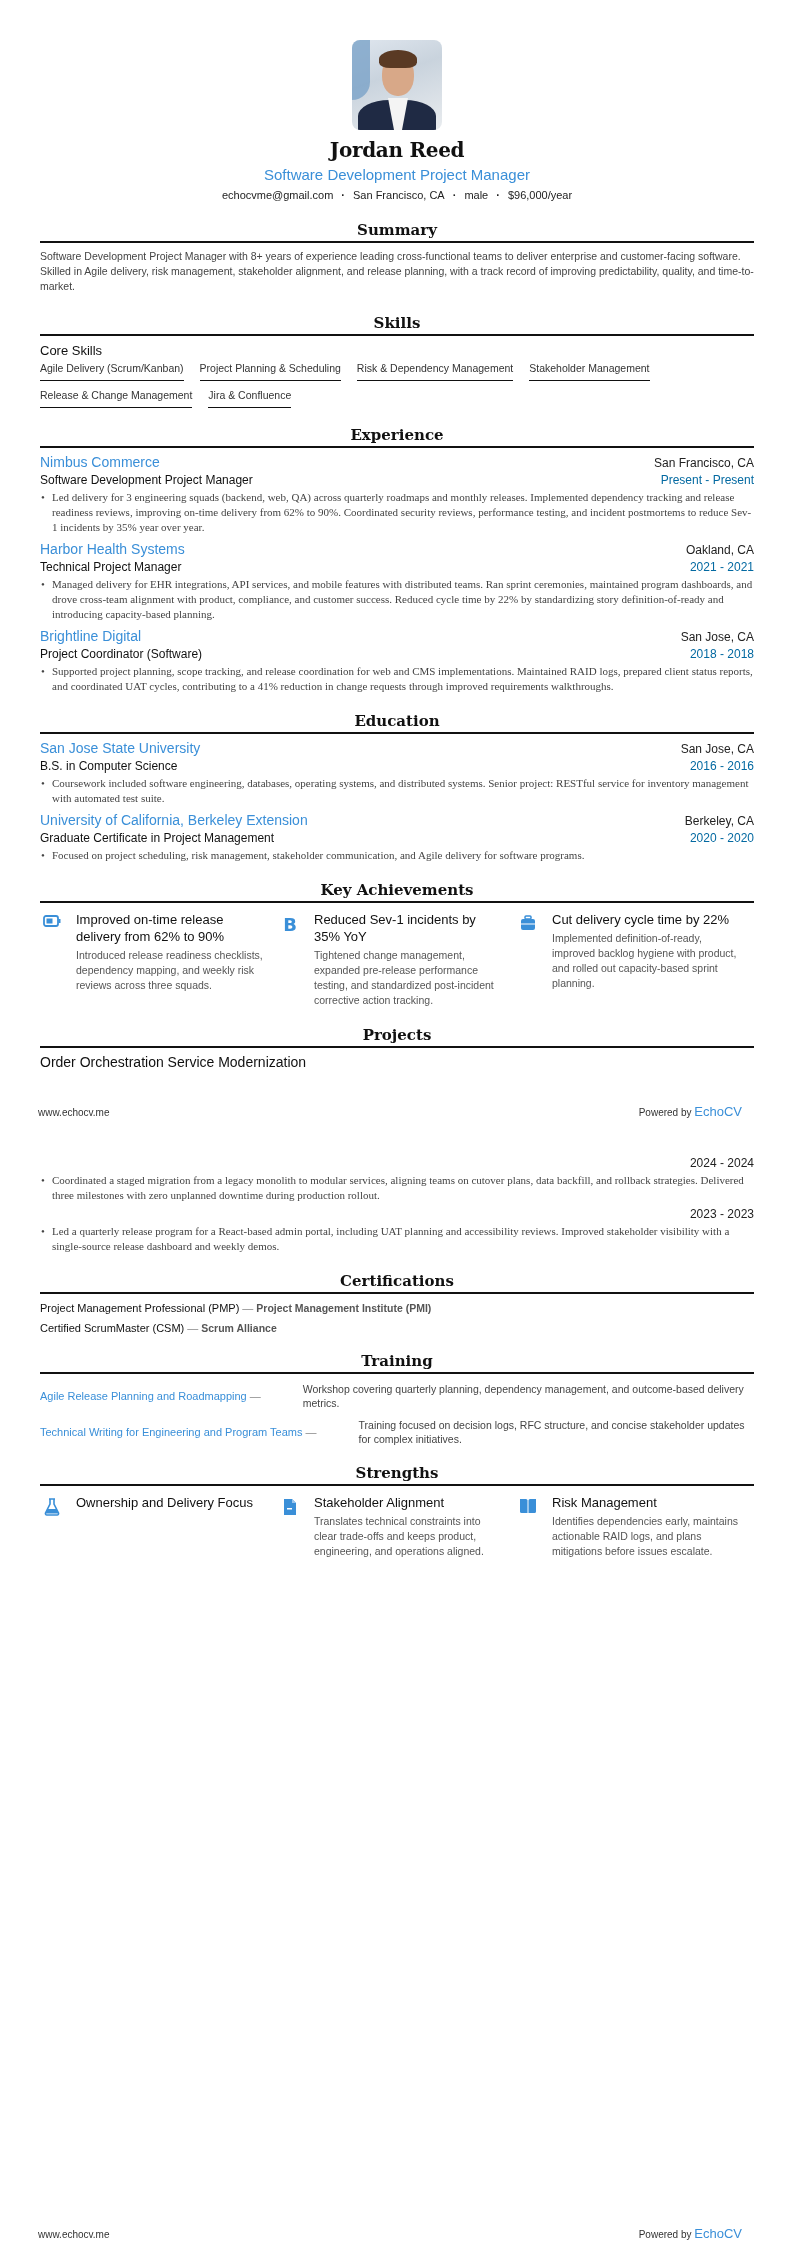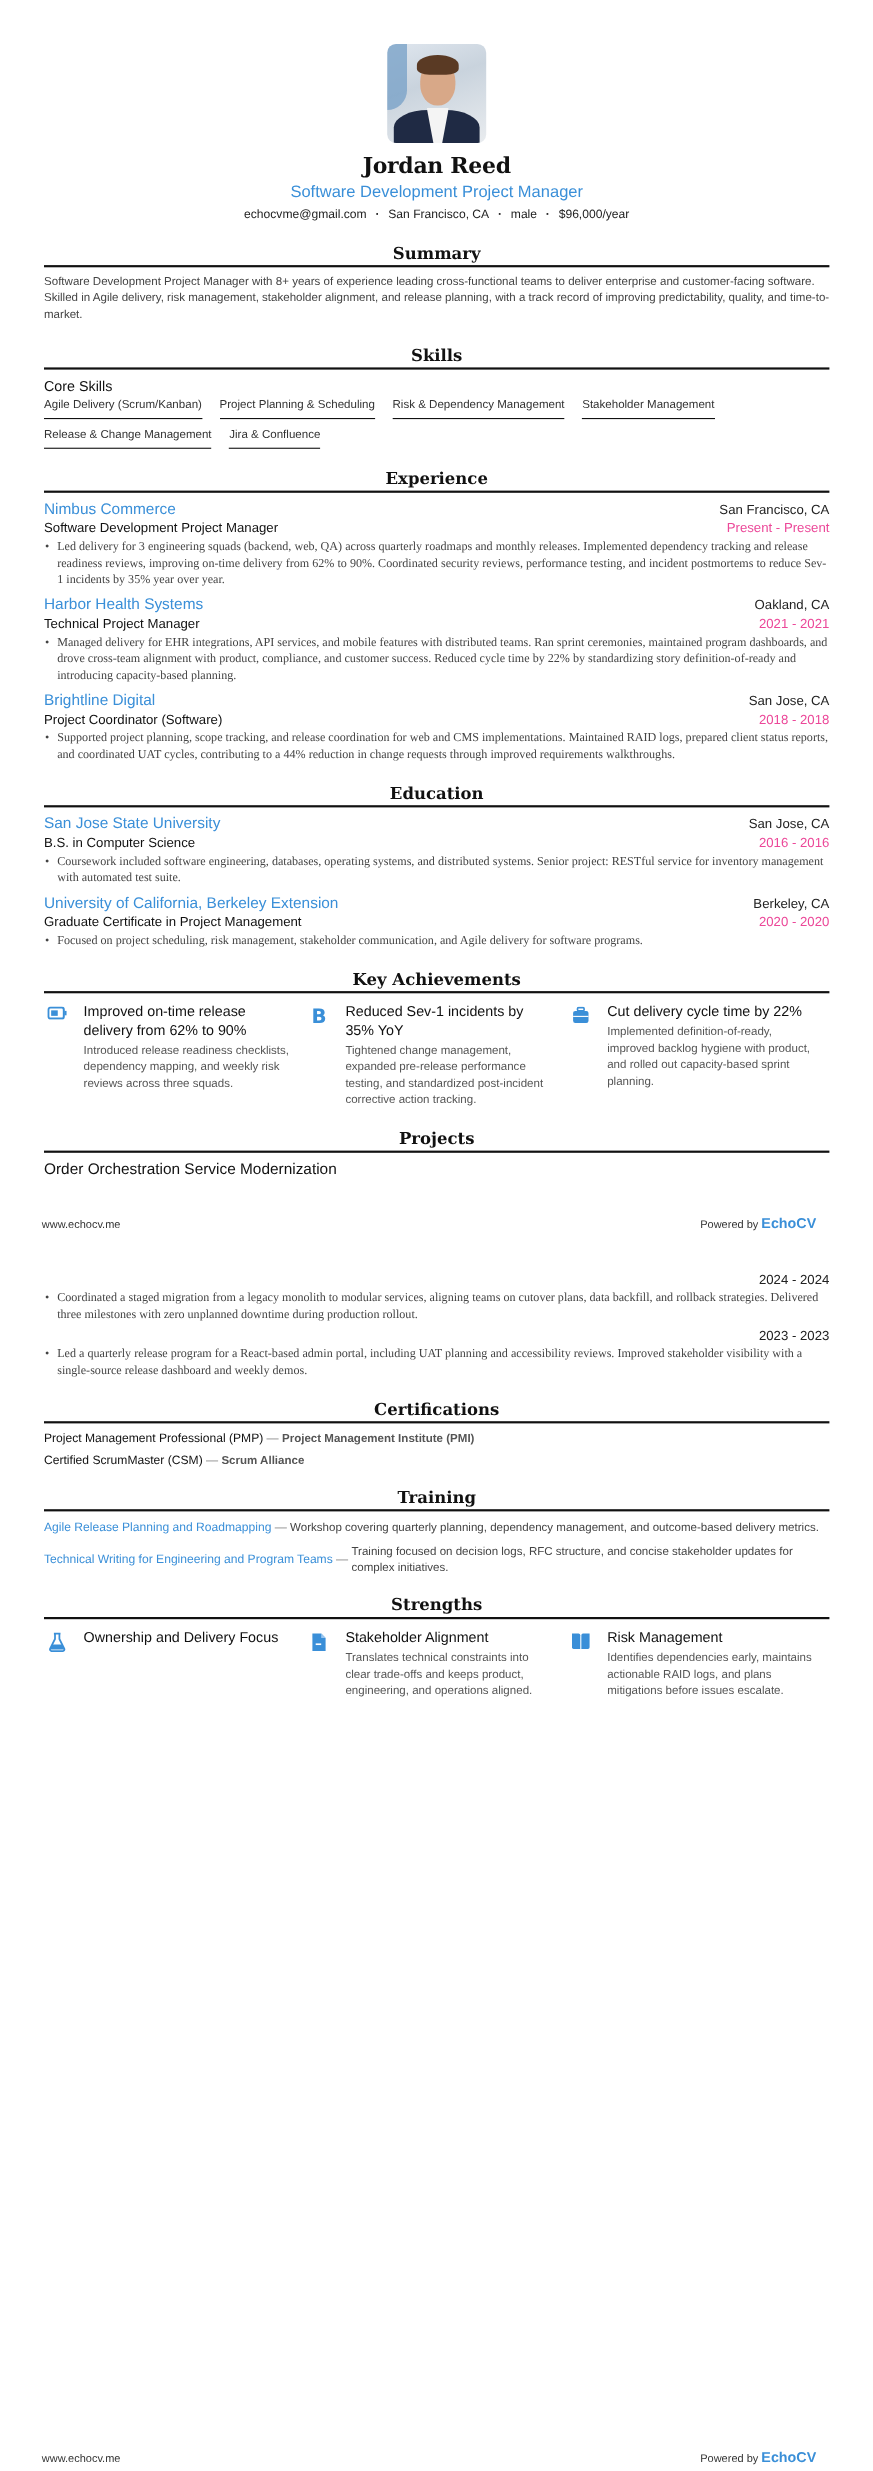--- a/index.html
+++ b/index.html
@@ -47,47 +47,47 @@
   .skill-tag {
     font-size: 10.5px; color: #333; padding-bottom: 6px; border-bottom: 1.5px solid #111;
     margin-right: 16px; margin-bottom: 8px;
   }
 
   .entry { margin-top: 6px; }
   .entry-row { display: flex; justify-content: space-between; align-items: baseline; }
   .entry-org { color: #3a8fd8; font-size: 14px; }
   .entry-loc { font-size: 12px; color: #222; }
   .entry-role { font-size: 12px; color: #111; }
-  .entry-date { font-size: 12px; color: #ec4899; }
+  .entry-date { font-size: 12px; color: #0369a1; }
   .bullets { margin-top: 3px; padding-left: 12px; }
   .bullet { font-size: 11px; line-height: 15px; color: #444; position: relative; padding-left: 0; list-style: none; font-family: Liberation Serif, serif; }
   .bullet::before { content: "•"; position: absolute; left: -11px; color: #444; }
 
   .cards { display: flex; margin-top: 8px; }
   .card { flex: 1; display: flex; padding-right: 12px; }
   .card-icon { width: 24px; flex: 0 0 24px; margin-right: 12px; padding-top: 4px; color: #3a8fd8; display:flex; justify-content:center; }
   .card-title { font-size: 13px; color: #111; line-height: 17px; }
   .card-desc { font-size: 10.5px; color: #555; line-height: 15px; margin-top: 3px; }
 
   .project-title { font-size: 14px; color: #111; margin-top: 6px; }
   .project-date { text-align: right; font-size: 12px; color: #222; margin-top: 4px; }
 
   .cert { font-size: 11px; color: #111; margin-top: 8px; }
   .cert .issuer { color: #555; font-size: 10.5px; font-weight: bold; }
   .dash { color: #888; margin: 0 3px; }
 
   .training { display: flex; align-items: center; margin-top: 8px; font-size: 11px; }
   .training .t-name { color: #3a8fd8; white-space: nowrap; }
-  .training .t-desc { color: #444; font-size: 10.5px; line-height: 14px; }
+  .training .t-desc { color: #444; font-size: 10.5px; line-height: 14px; margin-left: 39px; }
 
   .footer {
     position: absolute; left: 38px; right: 52px; display: flex; justify-content: space-between;
     align-items: baseline; font-size: 10px; color: #333;
   }
-  .footer .brand { color: #3a8fd8; font-size: 13px; font-weight: bold; }
+  .footer .brand { color: #3a8fd8; font-size: 13px; font-weight: normal; }
   .footer .powered { font-size: 10px; color: #333; }
 </style>
 </head>
 <body>
 
 <div class="page">
 
   <div class="header">
     <div class="photo">
       <div class="bg-blue"></div>
@@ -150,21 +150,21 @@
   <div class="entry">
     <div class="entry-row">
       <span class="entry-org">Brightline Digital</span>
       <span class="entry-loc">San Jose, CA</span>
     </div>
     <div class="entry-row" style="margin-top:3px">
       <span class="entry-role">Project Coordinator (Software)</span>
       <span class="entry-date">2018 - 2018</span>
     </div>
     <ul class="bullets">
-        <li class="bullet">Supported project planning, scope tracking, and release coordination for web and CMS implementations. Maintained RAID logs, prepared client status reports, and coordinated UAT cycles, contributing to a 44% reduction in change requests through improved requirements walkthroughs.</li>
+        <li class="bullet">Supported project planning, scope tracking, and release coordination for web and CMS implementations. Maintained RAID logs, prepared client status reports, and coordinated UAT cycles, contributing to a 41% reduction in change requests through improved requirements walkthroughs.</li>
       </ul>
   </div>
 
   <div class="section-title">Education</div>
 
   <div class="entry">
     <div class="entry-row">
       <span class="entry-org">San Jose State University</span>
       <span class="entry-loc">San Jose, CA</span>
     </div>

